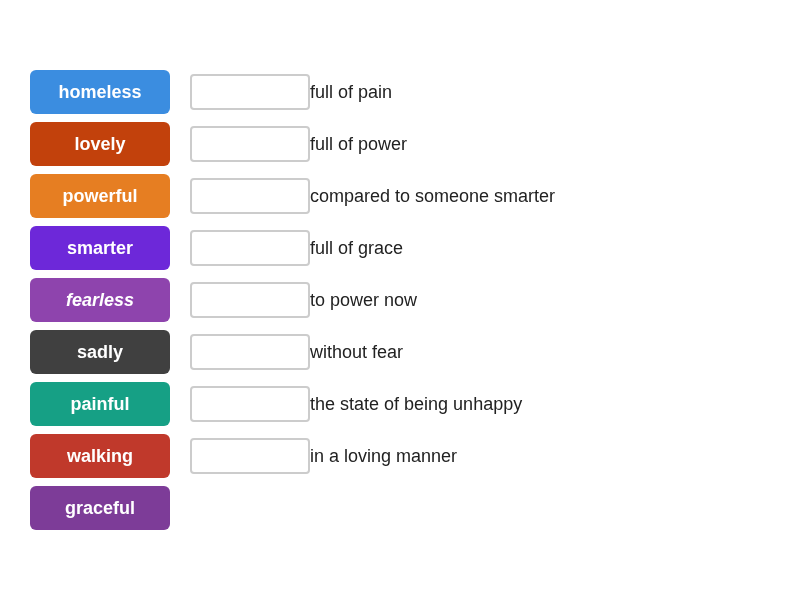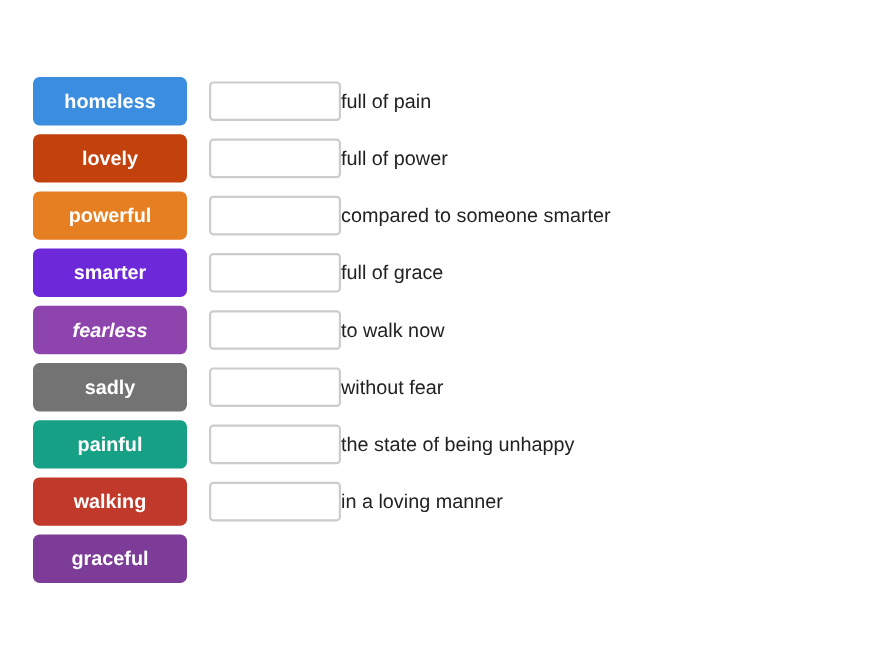--- a/index.html
+++ b/index.html
@@ -82,21 +82,21 @@
 </head>
 <body>
 
 <div class="container">
   <div class="words-column">
   <button class="word-btn" style="background-color: rgb(59, 141, 224);">homeless</button>
       <button class="word-btn" style="background-color: #c2410c;">lovely</button>
       <button class="word-btn" style="background-color: rgb(230, 126, 34);">powerful</button>
       <button class="word-btn" style="background-color: #6d28d9;">smarter</button>
       <button class="word-btn" style="background-color: rgb(142, 68, 173); font-style: italic;">fearless</button>
-      <button class="word-btn" style="background-color: #737373;">sadly</button>
+      <button class="word-btn" style="background-color: #404040;">sadly</button>
       <button class="word-btn" style="background-color: rgb(22, 160, 133);">painful</button>
       <button class="word-btn" style="background-color: rgb(192, 57, 43);">walking</button>
       <button class="word-btn" style="background-color: rgb(125, 60, 152);">graceful</button>
     </div>
   <div class="definitions-column">
   <div class="definition-row">
         <div class="answer-box"></div>
         <span class="definition-text">full of pain</span>
       </div>
       <div class="definition-row">
@@ -106,21 +106,21 @@
       <div class="definition-row">
         <div class="answer-box"></div>
         <span class="definition-text">compared to someone smarter</span>
       </div>
       <div class="definition-row">
         <div class="answer-box"></div>
         <span class="definition-text">full of grace</span>
       </div>
       <div class="definition-row">
         <div class="answer-box"></div>
-        <span class="definition-text">to walk now</span>
+        <span class="definition-text">to power now</span>
       </div>
       <div class="definition-row">
         <div class="answer-box"></div>
         <span class="definition-text">without fear</span>
       </div>
       <div class="definition-row">
         <div class="answer-box"></div>
         <span class="definition-text">the state of being unhappy</span>
       </div>
       <div class="definition-row">

